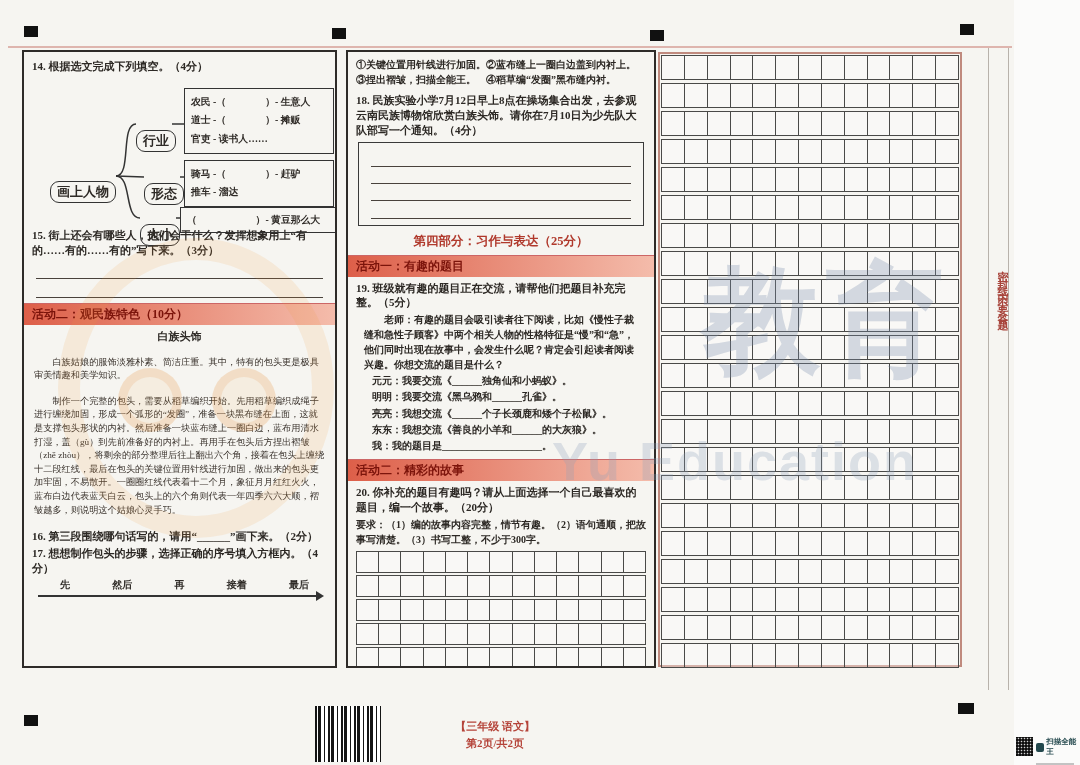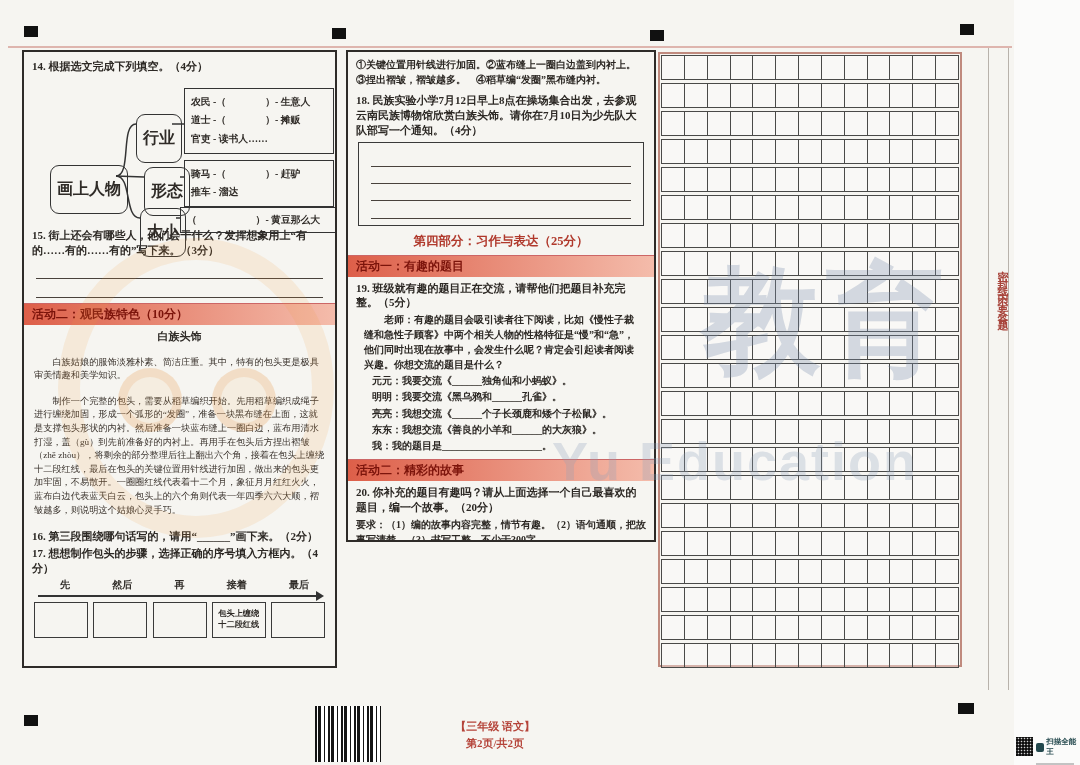--- a/index.html
+++ b/index.html
@@ -11,37 +11,37 @@
     color:#2f2b27;
   }
   .right-margin { position:absolute; left:1014px; top:0; width:66px; height:765px; background:#fbfbfa; }
   .topline { position:absolute; left:8px; top:46px; width:1004px; height:2px; background:rgba(203,128,118,.55); }
 
   .regmark { position:absolute; width:14px; height:11px; background:#111; }
 
   
   .colbox { position:absolute; border:2px solid #2e2b28; padding:5px 8px; overflow:hidden; }
   #col-left { left:22px; top:50px; width:315px; height:618px; }
-  #col-mid  { left:346px; top:50px; width:310px; height:492px; }
+  #col-mid  { left:346px; top:50px; width:310px; height:618px; }
 
   .q { font-weight:bold; font-size:11px; line-height:1.35; margin:2px 0; color:#2c2824; }
   .small { font-size:10px; font-weight:bold; line-height:1.5; color:#2c2824; }
   .passage { font-size:9.2px; line-height:1.48; text-indent:2em; color:#3a332d; margin:12px 2px; }
   .ptitle { text-align:center; font-weight:bold; font-size:11px; margin:3px 0 1px; }
   .banner {
     background:linear-gradient(90deg,#dd5f49,#f4bcab);
     color:#7c140b; font-weight:bold; font-size:12px;
     padding:2px 8px; margin:5px -8px 4px; border-top:1px solid #c66;
   }
   .ansline { border-bottom:1.5px solid #49423c; height:19px; margin:0 4px; }
 
   
   .diagram { position:relative; height:150px; margin:2px 0 2px; }
   .dg-svg { position:absolute; left:0; top:0; }
-  .node { position:absolute; border:1.5px solid #333; border-radius:9px; padding:13px 6px; font-size:16px; font-weight:bold; }
+  .node { position:absolute; border:1.5px solid #333; border-radius:9px; padding:1px 6px; font-size:13px; font-weight:bold;margin-top:16px; }
   .dgbox { position:absolute; border:1.5px solid #333; padding:4px 6px; font-size:9.8px; font-weight:bold; line-height:1.9; }
   .dgbox.single { line-height:1.6; }
 
   
   .flowlabels { display:flex; justify-content:space-between; padding:0 18px 0 28px; font-size:10px; font-weight:bold; margin-top:2px; }
   .flowarrow { position:relative; height:2px; background:#333; margin:3px 10px 5px 6px; }
   .flowarrow::after { content:""; position:absolute; right:-7px; top:-4px; border-left:8px solid #333; border-top:5px solid transparent; border-bottom:5px solid transparent; }
   .boxrow { display:flex; justify-content:space-between; padding:0 2px; }
   .fbox { width:54px; height:36px; border:1.5px solid #3a3a3a; }
   .fbox.filled { font-size:8.2px; font-weight:bold; display:flex; align-items:center; justify-content:center; text-align:center; padding:1px 3px; line-height:1.3; }
@@ -150,32 +150,25 @@
     <div class="q">17. 想想制作包头的步骤，选择正确的序号填入方框内。（4分）</div>
 
     <div class="flowlabels">
       <span>先</span>
       <span>然后</span>
       <span>再</span>
       <span>接着</span>
       <span>最后</span>
     </div>
     <div class="flowarrow"></div>
-    <div class="boxrow">
-      <div class="fbox"></div>
-      <div class="fbox"></div>
-      <div class="fbox"></div>
-      <div class="fbox filled">包头上缠绕十二段红线</div>
-      <div class="fbox"></div>
-    </div>
   </div>
 
   <div class="colbox" id="col-mid">
     <div class="small">①关键位置用针线进行加固。②蓝布缝上一圈白边盖到内衬上。</div>
-    <div class="small">③捏出褶皱，褶皱越多。　④稻草编“发圈”黑布缝内衬。</div>
+    <div class="small">③捏出褶皱，扫描全能王。　④稻草编“发圈”黑布缝内衬。</div>
 
     <div class="q" style="margin-top:6px;">18. 民族实验小学7月12日早上8点在操场集合出发，去参观云南民族博物馆欣赏白族头饰。请你在7月10日为少先队大队部写一个通知。（4分）</div>
     <div class="notice-box">
       <div class="nline"></div>
       <div class="nline"></div>
       <div class="nline"></div>
       <div class="nline"></div>
     </div>
 
     <div class="part4">第四部分：习作与表达（25分）</div>

